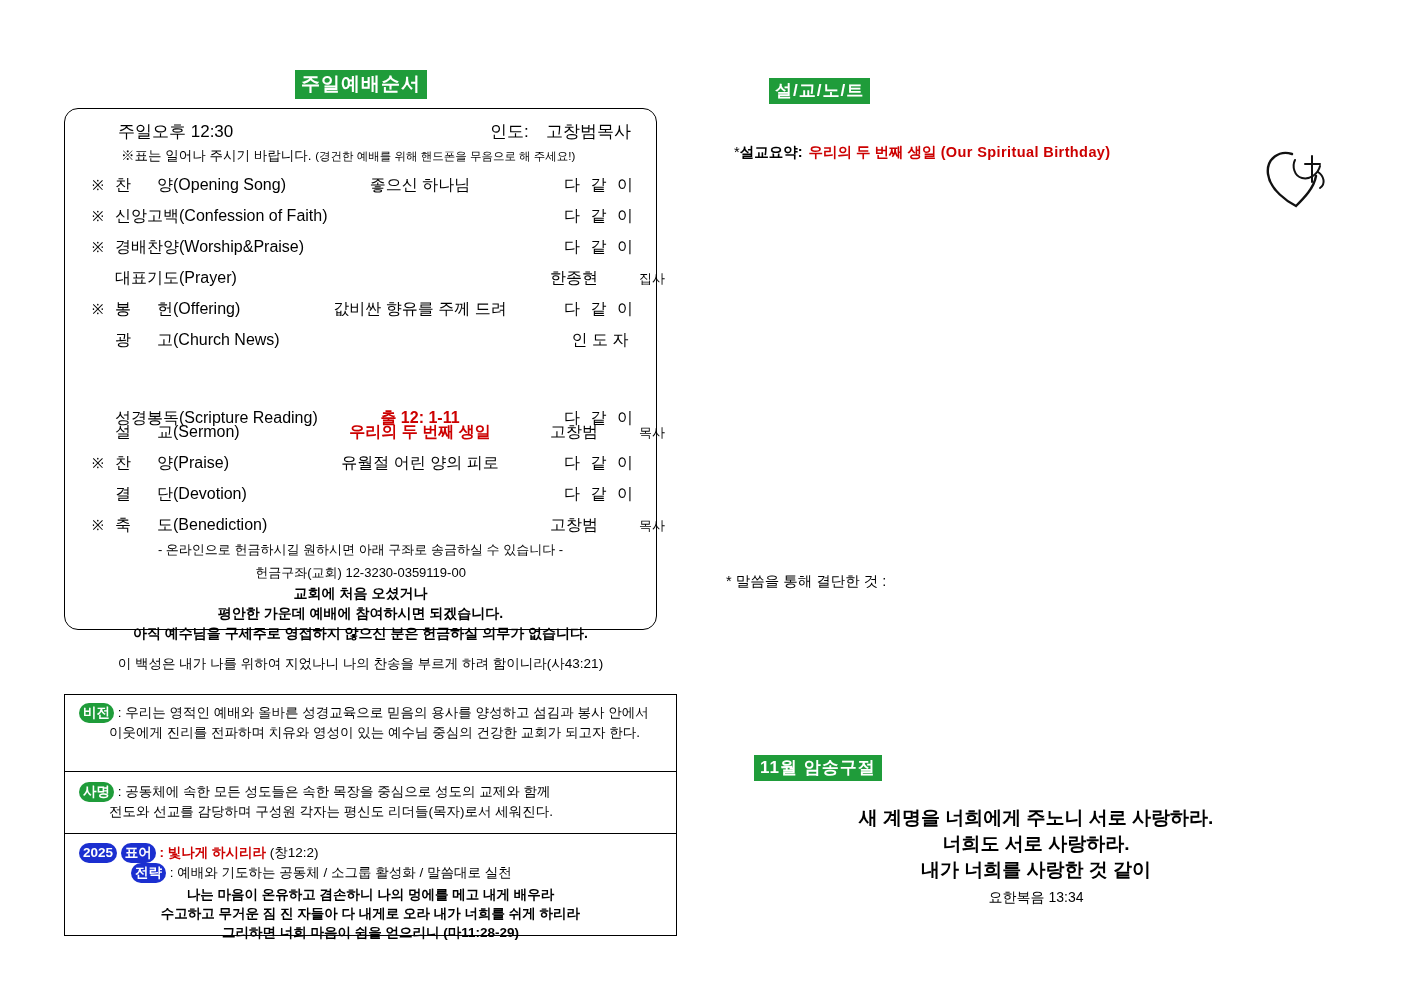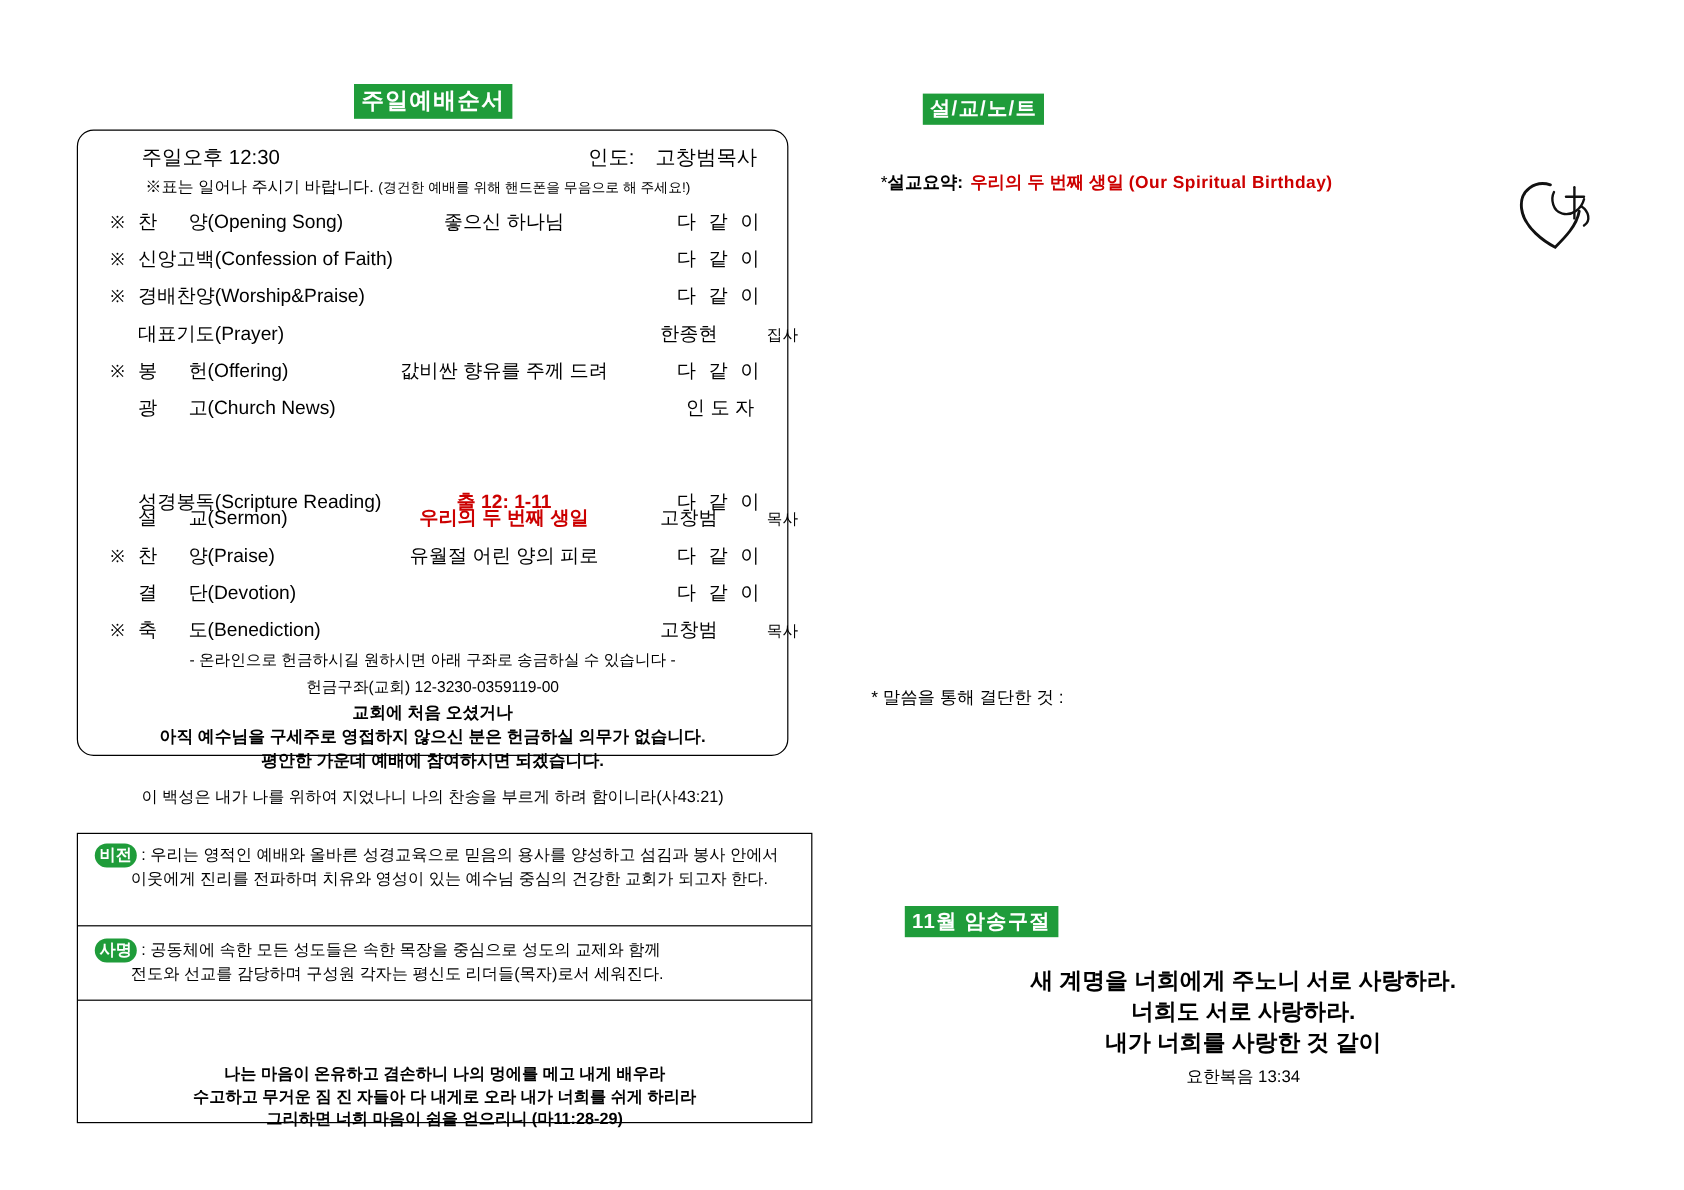--- a/index.html
+++ b/index.html
@@ -372,22 +372,22 @@
       <div class="row" style="top:406px">
         <span class="mark">※</span>
         <span class="name"><span>축</span><span class="sp"></span><span>도</span><span>(Benediction)</span></span>
         <span class="who"><span>고창범</span><span class="sm">목사</span></span>
       </div>
 
       <div id="give-note">- 온라인으로 헌금하시길 원하시면 아래 구좌로 송금하실 수 있습니다 -</div>
       <div id="give-account">헌금구좌(교회) 12-3230-0359119-00</div>
       <div id="first-visit">
         <div>교회에 처음 오셨거나</div>
+        <div>평안한 가운데 예배에 참여하시면 되겠습니다.</div>
         <div>아직 예수님을 구세주로 영접하지 않으신 분은 헌금하실 의무가 없습니다.</div>
-        <div>평안한 가운데 예배에 참여하시면 되겠습니다.</div>
       </div>
     </div>
   </div>
 
   <div id="verse-line">이 백성은 내가 나를 위하여 지었나니 나의 찬송을 부르게 하려 함이니라(사43:21)</div>
 
   <div id="vision-box">
     <div class="vb-inner">
       <div class="vrow" id="mission-line1">
         <div>
@@ -402,20 +402,32 @@
       <div class="vrow" id="mission-line2">
         <div>
           <span class="vtag">사명</span>
           <span>: 공동체에 속한 모든 성도들은 속한 목장을 중심으로 성도의 교제와 함께</span>
         </div>
         <div style="padding-left:30px">전도와 선교를 감당하며 구성원 각자는 평신도 리더들(목자)로서 세워진다.</div>
       </div>
 
       <div class="divider" style="top:138px"></div>
 
+      <div class="vrow" id="slogan-block">
+        <div>
+          <span class="vtag year">2025</span>
+          <span class="vtag blue">표어</span>
+          <span class="bold red">: 빛나게 하시리라</span>
+          <span>(창12:2)</span>
+        </div>
+        <div style="padding-left:52px">
+          <span class="vtag blue">전략</span>
+          <span>: 예배와 기도하는 공동체 / 소그룹 활성화 / 말씀대로 실천</span>
+        </div>
+      </div>
 
       <div id="bottom-verse">
         <div>나는 마음이 온유하고 겸손하니 나의 멍에를 메고 내게 배우라</div>
         <div>수고하고 무거운 짐 진 자들아 다 내게로 오라 내가 너희를 쉬게 하리라</div>
         <div class="ref">그리하면 너희 마음이 쉼을 얻으리니 (마11:28-29)</div>
       </div>
     </div>
   </div>
 
   <div id="sermon-note-title">

